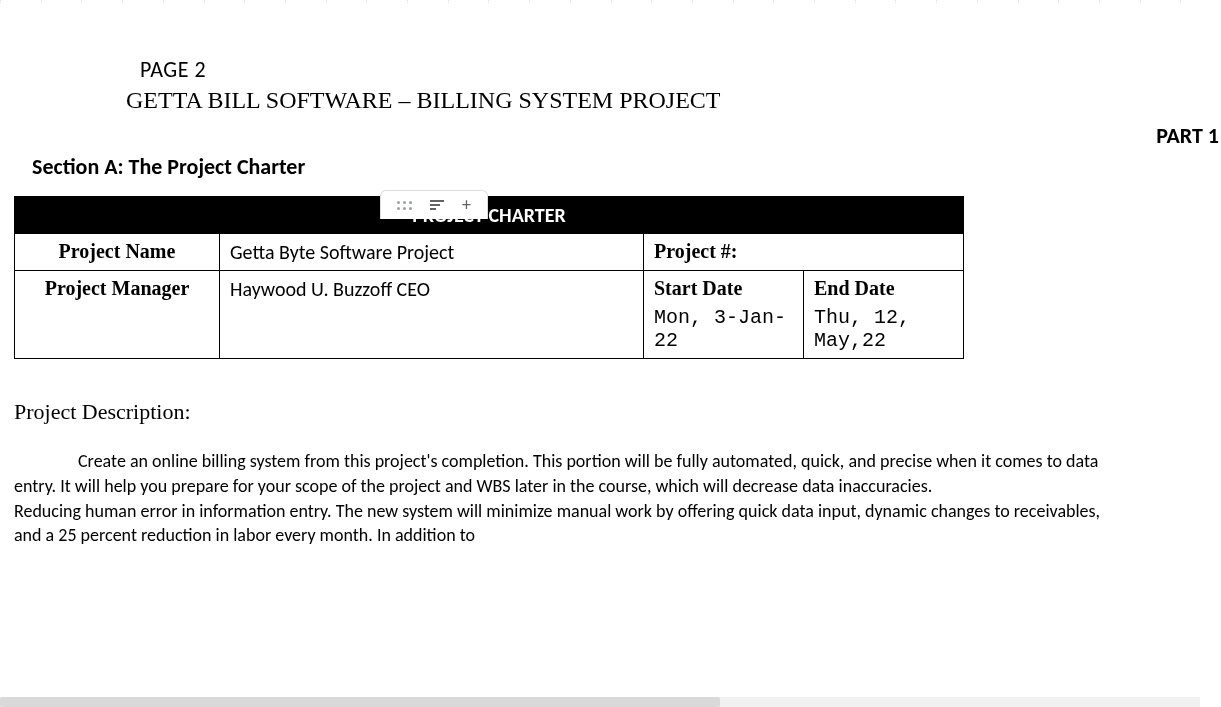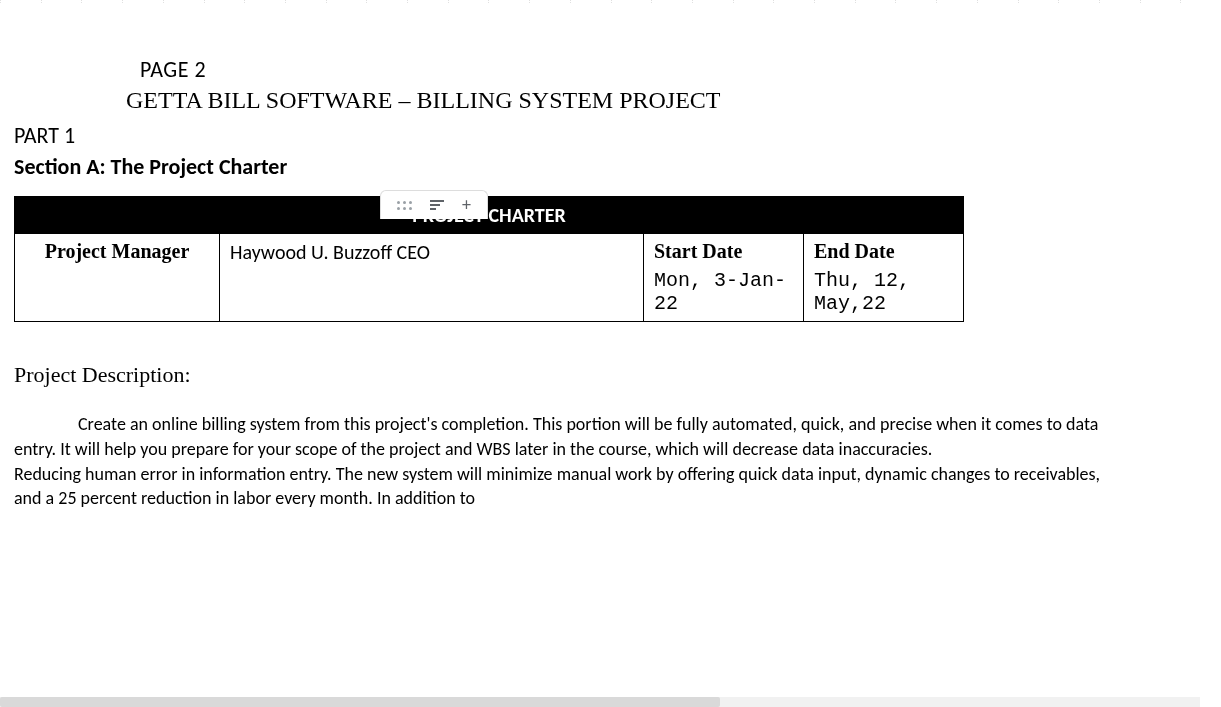--- a/index.html
+++ b/index.html
@@ -24,29 +24,31 @@
     }
     .doc-title {
       margin-left: 112px;
       font-family: 'Times New Roman', Times, serif;
       font-size: 24px;
       font-weight: 400;
       margin-bottom: 8px;
     }
     .part-label {
       font-size: 22px;
-      font-weight: 400;
+      font-weight: 700;
       margin-top: 4px;
       margin-bottom: 4px;
+      text-align: right;
     }
     .section-label {
       font-size: 22px;
       font-weight: 700;
       margin-top: 2px;
       margin-bottom: 8px;
+      margin-left: 18px;
     }
     .toolbar-float {
       position: absolute;
       left: 380px;
       top: 190px;
       display: flex;
       align-items: center;
       gap: 18px;
       background: #fff;
       border: 1px solid #ddd;
@@ -242,20 +244,25 @@
         <span></span>
         <span></span>
     </span>
     <span class="plus-icon">+</span>
   </div>
 
   <table class="charter-table">
     <tbody>
         <tr>
       <td colspan="5" class="charter-header">PROJECT CHARTER</td>
+    </tr>
+    <tr>
+      <td class="label-cell">Project Name</td>
+      <td class="value-cell" colspan="2">Getta Byte Software Project</td>
+      <td class="proj-num-label" colspan="2">Project #:</td>
     </tr>
     <tr class="row-tall">
       <td class="label-cell">Project Manager</td>
       <td class="value-cell" colspan="2">Haywood U. Buzzoff CEO</td>
       <td class="date-cell start-date-cell">
         <span class="dlabel">Start Date</span>
         <span class="dval">Mon, 3-Jan-22</span>
       </td>
       <td class="date-cell end-date-cell">
         <span class="dlabel">End Date</span>

